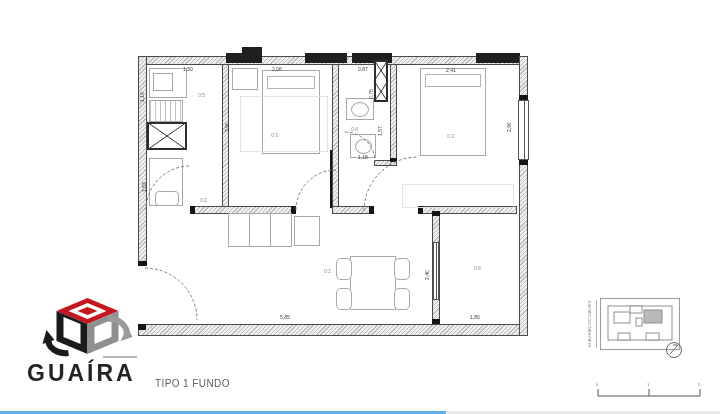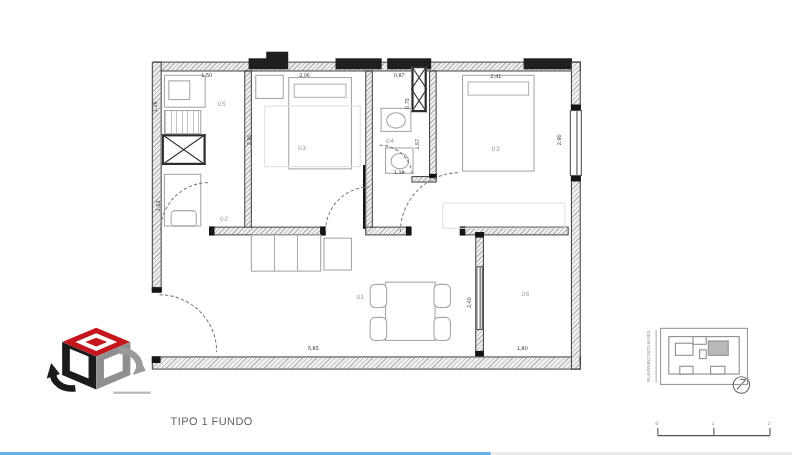--- a/index.html
+++ b/index.html
@@ -188,17 +188,18 @@
     <polygon points="14,15 45,28 45,58 14,45" fill="#1b1b1b"></polygon>
     <polygon points="21,21 38,28 38,48 21,41" fill="#ffffff"></polygon>
     <polygon points="45,28 76,15 76,45 45,58" fill="#8f8f8f"></polygon>
     <polygon points="52,31 69,24 69,41 52,48" fill="#ffffff"></polygon>
     <path d="M26 57 A 17 13 0 0 1 6 43" stroke="#1b1b1b" stroke-width="6" fill="none"></path>
     <polygon points="0,48 12,44 4,34" fill="#1b1b1b"></polygon>
     <path d="M66 23 A 17 14 0 0 1 84 39" stroke="#9b9b9b" stroke-width="6" fill="none"></path>
     <polygon points="78,45 90,41 85,31" fill="#9b9b9b"></polygon>
   </svg>
   <div class="tagline"></div>
+  <div class="logo-text">GUAÍRA</div>
 
   <div class="progress">
     <div class="progress-fill"></div>
   </div>
 </div>
 
 </body></html>

